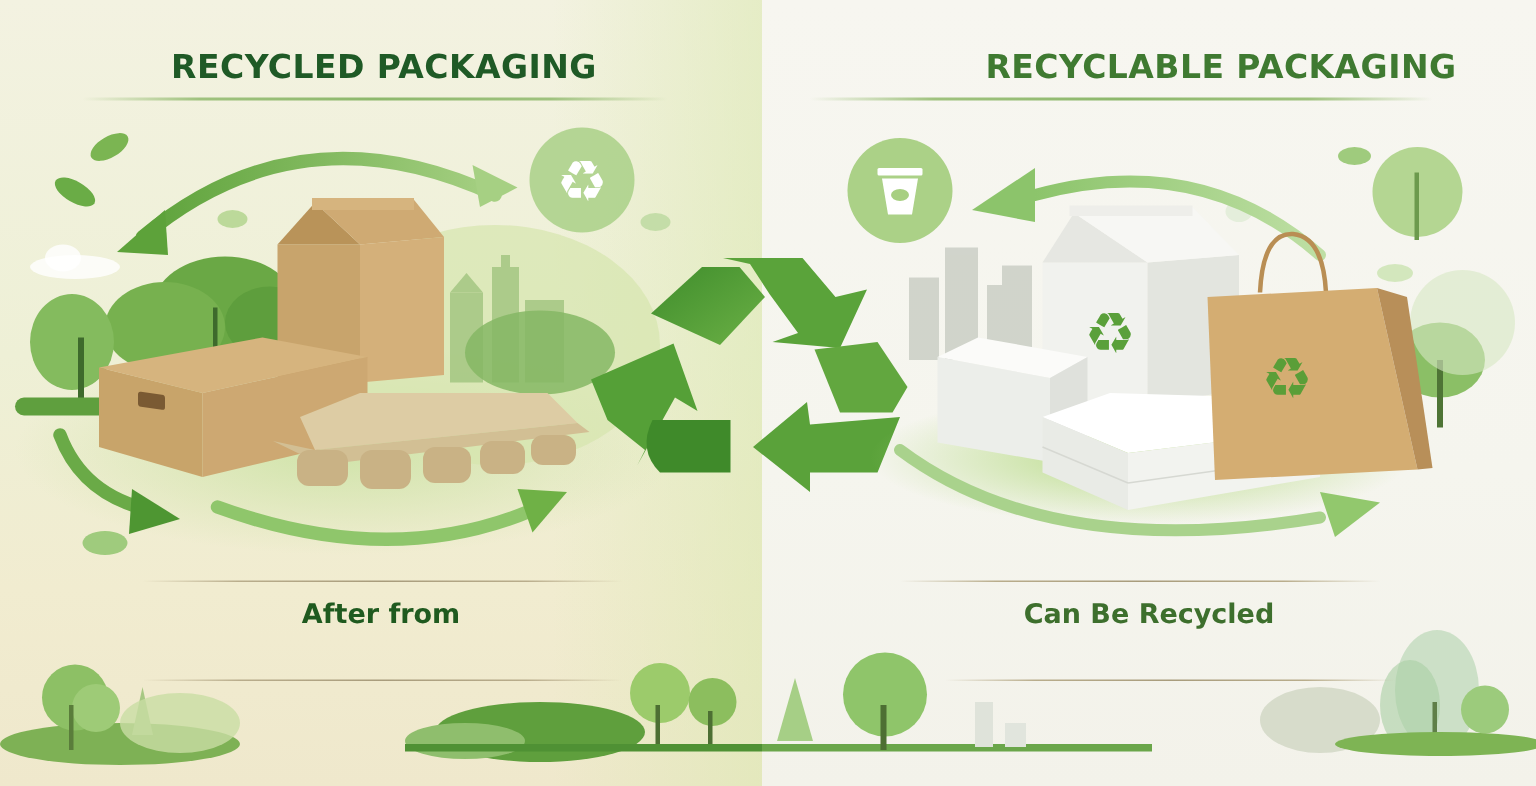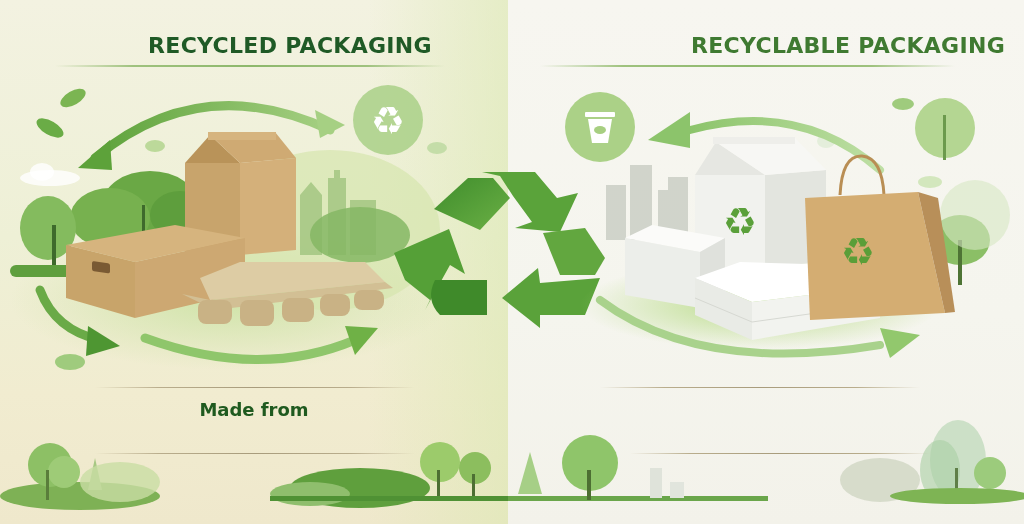--- a/index.html
+++ b/index.html
@@ -2,21 +2,21 @@
 <html><head>
 <meta charset="utf-8">
 <style>
   * { margin:0; padding:0; box-sizing:border-box; }
   html, body { width:1024px; height:524px; overflow:hidden; }
   body { font-family: "DejaVu Sans", sans-serif; position:relative; background:#f4f2e6; }
   .panel { position:absolute; top:0; height:524px; }
   .panel-left { left:0; width:508px; background: linear-gradient(180deg,#f3f2e1 0%,#eef0d6 45%,#f1ecd0 75%,#efe8cc 100%); }
   .panel-left::after { content:""; position:absolute; right:0; top:0; width:140px; height:100%; background:linear-gradient(90deg, rgba(226,235,190,0) 0%, rgba(218,232,176,0.55) 100%); }
   .panel-right { left:508px; width:516px; background: linear-gradient(180deg,#f7f6f0 0%,#f5f5ee 60%,#f3f2ea 100%); }
-  .title { position:absolute; top:33px; font-weight:bold; font-size:22px; letter-spacing:0.3px; text-align:center;margin-left:34px; }
+  .title { position:absolute; top:33px; font-weight:bold; font-size:22px; letter-spacing:0.3px; text-align:center; }
   .title-left { left:0; width:508px; color:#1f5a26; padding-left:4px; }
   .title-right { left:508px; width:618px; color:#3f7a31; padding-right:6px; }
   .rule { position:absolute; height:2px; background:linear-gradient(90deg, rgba(140,180,110,0) 0%, #9fc27e 20%, #8db86c 50%, #9fc27e 80%, rgba(140,180,110,0) 100%); }
   .caption { position:absolute; text-align:center; font-weight:bold; font-size:18px; line-height:26px; }
   .caption-left { left:0; width:508px; top:397px; color:#1f5a1f; }
   .caption-right { left:508px; width:516px; top:397px; color:#3d6f2d; }
   .thin-rule { position:absolute; height:1px; background:linear-gradient(90deg, rgba(150,140,110,0) 0%, #b9ad8c 20%, #a89c7c 50%, #b9ad8c 80%, rgba(150,140,110,0) 100%); }
   .svg-layer { position:absolute; left:0; top:0; width:1024px; height:524px; }
 </style>
 </head>
@@ -246,20 +246,21 @@
   </g>
 </svg>
 
 <div class="title title-left">RECYCLED PACKAGING</div>
 <div class="rule" style="left:55px; top:65px; width:390px;"></div>
 <div class="title title-right">RECYCLABLE PACKAGING</div>
 <div class="rule" style="left:540px; top:65px; width:415px;"></div>
 
 <div class="thin-rule" style="left:95px; top:387px; width:320px;"></div>
 <div class="caption caption-left">
-  <div>Made from</div>
+  <div>After from</div>
 </div>
 <div class="thin-rule" style="left:95px; top:453px; width:320px;"></div>
 
 <div class="thin-rule" style="left:600px; top:387px; width:320px;"></div>
 <div class="caption caption-right">
+  <div>Can Be Recycled</div>
 </div>
 <div class="thin-rule" style="left:630px; top:453px; width:300px;"></div>
 
 </body></html>

